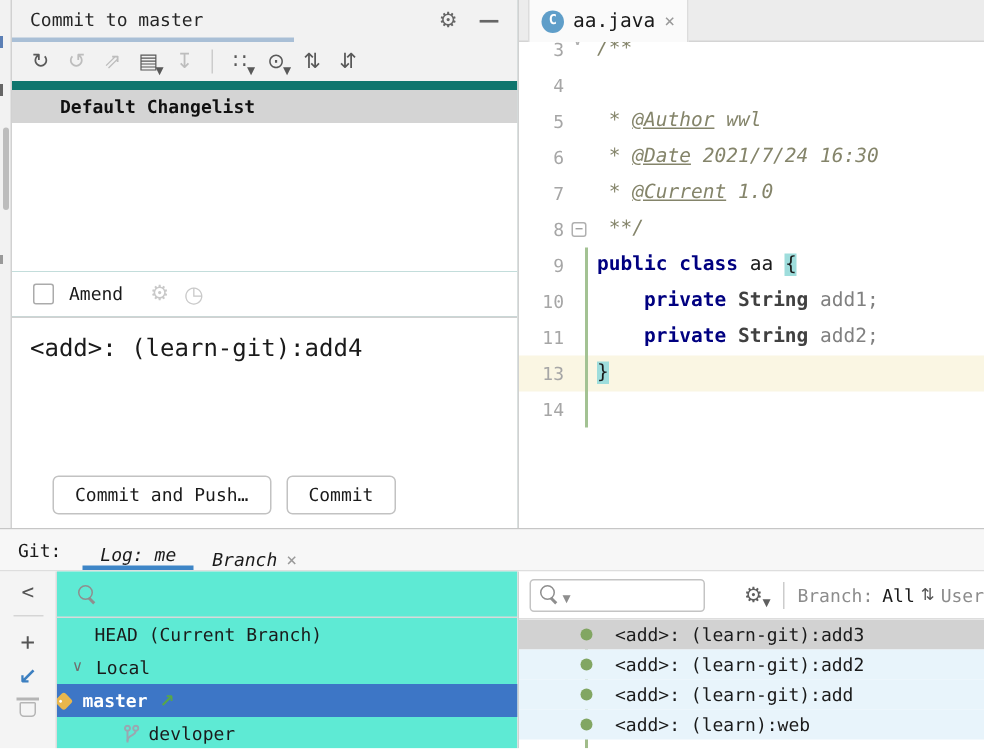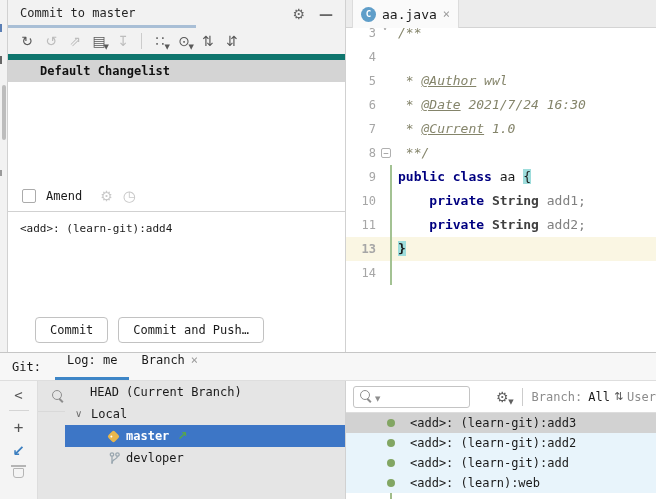--- a/index.html
+++ b/index.html
@@ -32,64 +32,64 @@
   .tbtn.dis{color:#BDBDBD;} .tbtn.en{color:#595959;}
   .tbtn .dd{position:absolute; right:1px; bottom:0; font-size:7px; color:inherit;}
   .tsep{width:1px; height:16px; background:#CCC; margin:0 5px; flex:none;}
   .cp-chl{height:22px; background:#D4D4D4; display:flex; align-items:center; padding-left:32px; font-weight:bold; color:#111; flex:none;margin-top:6px;}
   .cp-changes{flex:1; background:#fff;}
   .cp-amend{height:30px; display:flex; align-items:center; padding-left:14px; gap:10px; flex:none; background:#fff;}
   .checkbox{width:14px; height:14px; border:1px solid #ABABAB; border-radius:2px; background:#fff;}
   .amend-label{color:#1a1a1a;}
   .cp-amend .gear{color:#C9C9C9; margin-left:8px;}
   .clock{color:#C9C9C9; font-size:15px;}
-  .cp-msg{height:97px; border-top:1px solid #D1D1D1; background:#fff; padding:10px 12px; font-size:11px; color:#1a1a1a; flex:none;}
+  .cp-msg{height:97px; border-top:1px solid #D1D1D1; background:#fff; padding:10px 12px; font-size:16px; color:#1a1a1a; flex:none;}
   .cp-buttons{height:44px; display:flex; align-items:center; gap:10px; padding-left:27px; flex:none; background:#fff;}
   .btn{height:26px; padding:0 14px; background:#fff; border:1px solid #C2C2C2; border-radius:4px; font-family:inherit; font-size:12px; color:#1a1a1a; display:flex; align-items:center;}
 
   
   .editor{position:absolute; left:345px; top:0; width:311px; height:352px; border-left:1px solid #D1D1D1; background:#fff;}
   .ed-tabbar{position:absolute; left:0; top:0; right:0; height:28px; background:#ECECEC; border-bottom:1px solid #D4D4D4; z-index:3; display:flex;}
   .ed-tab{margin-left:6px; height:28px; background:#FAFAFA; border-left:1px solid #DCDCDC; border-right:1px solid #DCDCDC; display:flex; align-items:center; gap:6px; padding:0 8px; font-size:13px; color:#1a1a1a;}
   .cicon{width:15px; height:15px; border-radius:50%; background:#5F9EC9; color:#fff; font-size:9px; font-weight:bold; display:flex; align-items:center; justify-content:center;}
   .ed-close{color:#9A9A9A; font-size:12px;}
   .code-scroll{position:absolute; left:0; top:28px; right:0; bottom:0; overflow:hidden;}
   .code-rows{margin-top:-7px; position:relative;}
   .crow{position:relative; height:24px; line-height:24px; white-space:pre; font-size:13px;}
-  .crow.current{background:var(--curline);font-weight:bold;}
+  .crow.current{background:var(--curline);}
   .lnum{position:absolute; left:0; width:30px; text-align:right; color:#A6A6A6; font-size:12px;}
   .ltext{position:absolute; left:52px;}
   .fold-open{position:absolute; left:35px; top:0; color:#B0B0B0; font-size:11px;}
   .fold-closed{position:absolute; left:35px; top:7px; width:10px; height:10px; border:1px solid #B0B0B0; border-radius:2px; background:#fff; color:#8C8C8C; font-size:9px; line-height:8px; text-align:center;}
   .vcsbar{position:absolute; left:44px; width:2px; background:var(--chbar);}
   .tk.cmt{color:var(--cmt); font-style:italic;}
   .tk.tag{color:var(--cmt); font-style:italic; text-decoration:underline;}
   .tk.hl{background:var(--clshl);}
   .tk.kw{color:var(--kw); font-weight:600;}
   .tk.cls{color:#404040; font-weight:600;}
   .tk.gf{color:var(--gf);}
   .tk.pl{color:#1a1a1a;}
   .tk.br{background:var(--brhl); color:#1a1a1a;}
 
   
   .bottom{position:absolute; left:0; top:352px; width:656px; height:147px; border-top:1px solid #C6C6C6; background:#fff;}
   .git-tabs{height:28px; background:#F7F7F7; border-bottom:1px solid #DEDEDE; display:flex; align-items:center; padding-left:12px;}
   .git-label{color:#1a1a1a; margin-right:14px;}
-  .gtab{height:27px; display:flex; align-items:flex-start; padding:0 12px; gap:6px; color:#1a1a1a;}
+  .gtab{height:27px; display:flex; align-items:flex-end; padding:0 12px; gap:6px; color:#1a1a1a;font-style:italic;}
   .gtab.active{border-bottom:3px solid var(--logunderline);}
   .gtab .x{color:#9A9A9A;}
   .git-body{position:absolute; left:0; top:28px; right:0; bottom:0; display:flex;}
   .rail{width:38px; background:#F4F4F4; border-right:1px solid #DDD; display:flex; flex-direction:column; align-items:center; padding-top:6px; gap:7px; flex:none;}
   .rail .chev{font-size:14px; color:#555;}
   .rail .rsep{width:20px; height:1px; background:#D5D5D5;}
   .rail .plus{font-size:16px; color:#555;}
   .rail .arrow{font-size:15px; color:#3C7FC0; font-weight:bold;}
   .trash{width:11px; height:10px; border:1.5px solid #B5B5B5; border-top-width:1px; border-radius:1px 1px 3px 3px; position:relative; margin-top:2px;}
   .trash:before{content:""; position:absolute; left:-3px; top:-4px; width:15px; height:2px; background:#B5B5B5;}
-  .branch-pane{width:307px; flex:none; display:flex; flex-direction:row; background:#e5e5e5;}
+  .branch-pane{width:307px; flex:none; display:flex; flex-direction:column; background:#5eead4;}
   .bp-search{height:31px; border-bottom:1px solid #D9D9D9; display:flex; align-items:center; padding-left:14px;}
   .mag{position:relative; width:13px; height:13px; display:inline-block;}
   .mag:before{content:""; position:absolute; left:0; top:0; width:8px; height:8px; border:1.5px solid #8E8E8E; border-radius:50%;}
   .mag:after{content:""; position:absolute; left:8px; top:8px; width:5px; height:1.5px; background:#8E8E8E; transform:rotate(45deg); transform-origin:0 0;}
   .tree{flex:1; overflow:hidden;}
   .trow{height:22px; display:flex; align-items:center; color:#1a1a1a; position:relative;}
   .trow.selected{background:var(--selblue); color:#fff; font-weight:600;}
   .trow .chevron{position:absolute; left:10px; color:#6E6E6E; font-size:10px;}
   .tag-icon{width:9px; height:9px; background:var(--tagyellow); border-radius:2px; transform:rotate(-45deg); position:relative; flex:none;}
   .tag-icon:after{content:""; position:absolute; left:2px; top:2px; width:2px; height:2px; border-radius:50%; background:#fff;}
@@ -151,22 +151,22 @@
     </div>
     <div class="cp-changes"></div>
     <div class="cp-amend">
       <span class="checkbox"></span>
       <span class="amend-label">Amend</span>
       <span class="ico gear" style="color:#C9C9C9;">⚙</span>
       <span class="ico clock">◷</span>
     </div>
     <div class="cp-msg">&lt;add&gt;: (learn-git):add4</div>
     <div class="cp-buttons">
+      <button class="btn">Commit and Push…</button>
       <button class="btn">Commit</button>
-      <button class="btn">Commit and Push…</button>
     </div>
   </div>
 
   <div class="editor">
     <div class="ed-tabbar">
       <div class="ed-tab">
         <span class="cicon">C</span>
         <span>aa.java</span>
         <span class="ed-close">×</span>
       </div>
@@ -213,21 +213,21 @@
           <span class="mag"></span>
         </div>
         <div class="tree" id="branch-tree">
             <div class="trow" style="padding-left: 25px;">
               <span>HEAD (Current Branch)</span>
             </div>
             <div class="trow" style="padding-left: 26px;">
               <span class="chevron ico">∨</span>
               <span>Local</span>
             </div>
-            <div class="trow selected" style="padding-left: 44px;">
+            <div class="trow selected" style="">
               <span class="tag-icon" style="margin-right: 8px;"></span>
               <span>master</span>
               <span class="out-arrow ico">↗</span>
             </div>
             <div class="trow" style="padding-left: 44px;">
               <svg width="11" height="13" class="branch-svg" style="margin-right: 6px;">
                 <circle cx="3" cy="2.5" r="1.7" fill="none" stroke="#9AA7B0" stroke-width="1.3"></circle>
                 <circle cx="8.5" cy="2.5" r="1.7" fill="none" stroke="#9AA7B0" stroke-width="1.3"></circle>
                 <path d="M8.5 4.2 C8.5 8 3 6.5 3 11" fill="none" stroke="#9AA7B0" stroke-width="1.3"></path>
                 <line x1="3" y1="4.2" x2="3" y2="12" stroke="#9AA7B0" stroke-width="1.3"></line>

